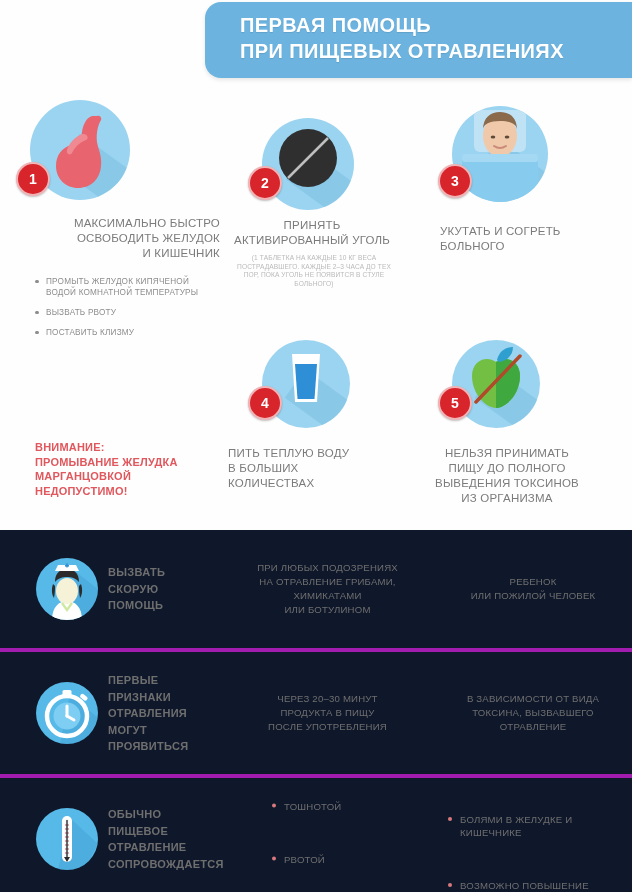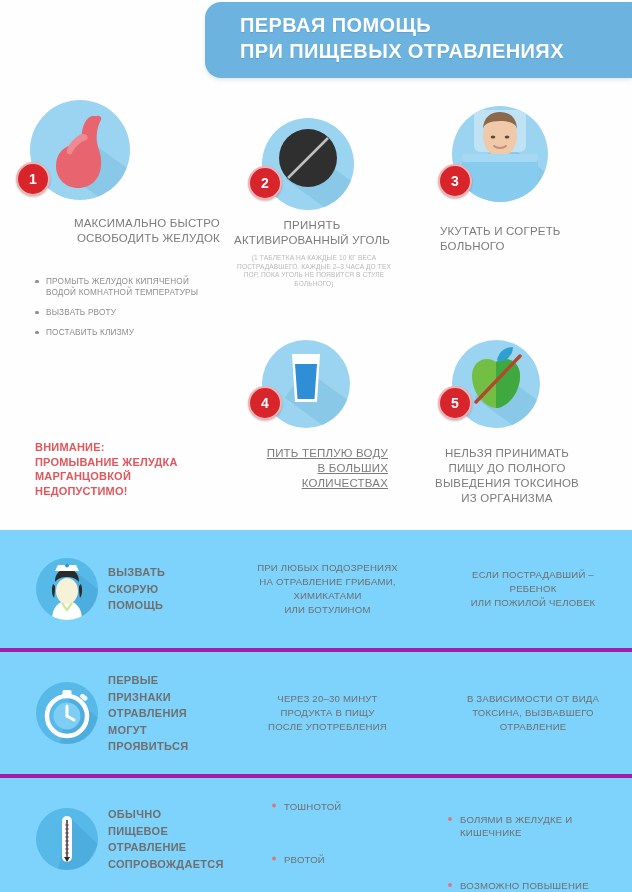--- a/index.html
+++ b/index.html
@@ -71,21 +71,21 @@
     width:3.5px;height:3.5px;border-radius:50%;background:#8d8d8d;
   }
   .warning{
     color:#e0575d;font-size:11px;line-height:14.5px;font-weight:bold;
     letter-spacing:.2px;
   }
 
   
   .bottom{
     position:absolute;left:0;top:530px;width:632px;height:362px;
-    background:#7dd3fc;
+    background:#0f172a;
   }
   .brow{position:relative;height:120px;}
   .brow + .brow{border-top:4px solid #a21caf;}
   .brow-icon{
     position:absolute;left:36px;top:50%;transform:translateY(-50%);
     width:62px;height:62px;border-radius:50%;
     background:#57b9e8;overflow:hidden;
   }
   .brow-label{
     position:absolute;left:108px;top:50%;transform:translateY(-50%);
@@ -133,20 +133,21 @@
         <div class="flatshadow"></div>
         <svg width="100" height="100" viewBox="0 0 100 100" style="position:absolute;left:0;top:0;">
           <path d="M62 16 c-6 2 -9 9 -10 16 c-1 7 -4 11 -11 13 c-9 3 -15 10 -15 21 c0 13 10 22 22 22 c13 0 22 -9 23 -22 c1 -11 -3 -17 -4 -24 c-1 -9 1 -17 4 -22 c1 -2 -1 -5 -4 -4 z" fill="#e8656f"></path>
           <path d="M52 34 c-7 3 -13 9 -15 16 c-1 4 3 6 5 3 c3 -6 8 -11 14 -13 c3 -1 2 -7 -4 -6 z" fill="#f08a92"></path>
         </svg>
       </div>
       <div class="badge" style="left:-14px;top:62px;">1</div>
       <div class="step-title" style="position:absolute;left:0px;top:116px;width:190px;text-align:right;">
         <div>МАКСИМАЛЬНО БЫСТРО</div>
         <div>ОСВОБОДИТЬ ЖЕЛУДОК</div>
+        <div>И КИШЕЧНИК</div>
       </div>
       <ul class="bullets" style="position:absolute;left:5px;top:176px;width:185px;">
         <li>ПРОМЫТЬ ЖЕЛУДОК КИПЯЧЕНОЙ ВОДОЙ КОМНАТНОЙ ТЕМПЕРАТУРЫ</li>
         <li>ВЫЗВАТЬ РВОТУ</li>
         <li>ПОСТАВИТЬ КЛИЗМУ</li>
       </ul>
       <div class="warning" style="position:absolute;left:5px;top:340px;width:200px;">
         <div>ВНИМАНИЕ:</div>
         <div>ПРОМЫВАНИЕ ЖЕЛУДКА</div>
         <div>МАРГАНЦОВКОЙ</div>
@@ -193,21 +194,21 @@
 
     <div class="step" style="left:262px;top:254px;">
       <div class="circle" style="width:88px;height:88px;">
         <div class="flatshadow"></div>
         <svg width="88" height="88" viewBox="0 0 88 88" style="position:absolute;left:0;top:0;">
           <path d="M30 14 h28 l-3 48 h-22 z" fill="#ffffff"></path>
           <path d="M33 24 h22 l-2.5 35 h-17 z" fill="#2f8fd6"></path>
         </svg>
       </div>
       <div class="badge" style="left:-14px;top:46px;">4</div>
-      <div class="step-title" style="position:absolute;left:-34px;top:106px;width:160px;text-align:right;text-decoration:underline;">
+      <div class="step-title" style="position:absolute;left:-34px;top:106px;width:160px;text-align:left;">
         <div>ПИТЬ ТЕПЛУЮ ВОДУ</div>
         <div>В БОЛЬШИХ</div>
         <div>КОЛИЧЕСТВАХ</div>
       </div>
     </div>
 
     <div class="step" style="left:452px;top:254px;">
       <div class="circle" style="width:88px;height:88px;">
         <div class="flatshadow"></div>
         <svg width="88" height="88" viewBox="0 0 88 88" style="position:absolute;left:0;top:0;">
@@ -250,21 +251,20 @@
         <div>СКОРУЮ</div>
         <div>ПОМОЩЬ</div>
       </div>
       <div class="brow-mid">
         <div>ПРИ ЛЮБЫХ ПОДОЗРЕНИЯХ</div>
         <div>НА ОТРАВЛЕНИЕ ГРИБАМИ,</div>
         <div>ХИМИКАТАМИ</div>
         <div>ИЛИ БОТУЛИНОМ</div>
       </div>
       <div class="brow-right">
-        <div>ЕСЛИ ПОСТРАДАВШИЙ –</div>
         <div>РЕБЕНОК</div>
         <div>ИЛИ ПОЖИЛОЙ ЧЕЛОВЕК</div>
       </div>
     </div>
 
     <div class="brow" style="height:122px;">
       <div class="brow-icon">
         <svg width="62" height="62" viewBox="0 0 62 62">
           <path d="M34 12 l28 24 l-12 26 h-26 z" fill="rgba(40,130,185,.22)"></path>
           <circle cx="31" cy="34" r="20" fill="none" stroke="#ffffff" stroke-width="4.5"></circle>

